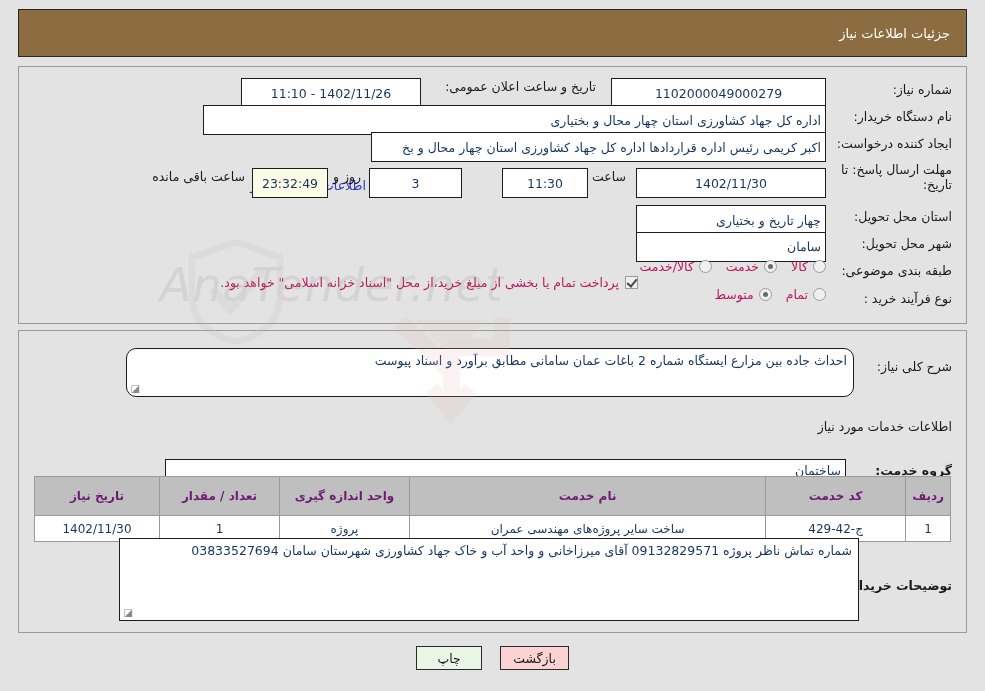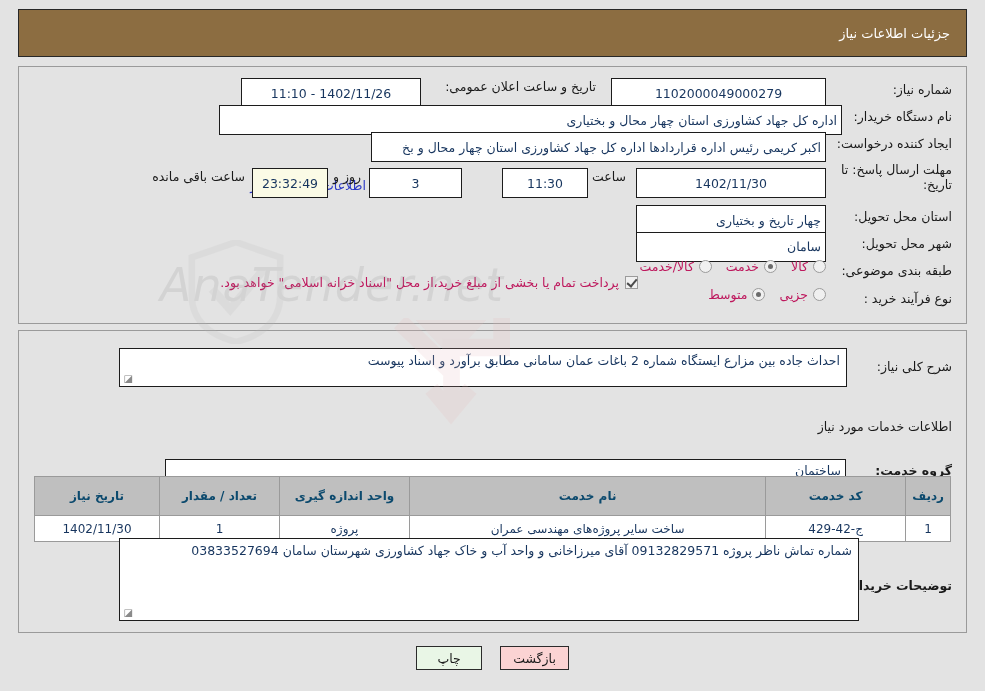--- a/index.html
+++ b/index.html
@@ -153,21 +153,21 @@
   
   table.items {
     position: absolute;
     border-collapse: collapse;
     font-size: 12px;
     background: #ffffff;
   }
   table.items th {
     background: #bfbfbf;
     border: 1px solid #9a9a9a;
-    color: #0c4a6e;
+    color: #701a75;
     font-weight: bold;
     height: 26px;
     padding: 12px 6px;
     text-align: center;
     white-space: nowrap;
   }
   table.items td {
     background: #ffffff;
     border: 1px solid #9a9a9a;
     color: #17355e;
@@ -247,21 +247,21 @@
     <div class="lbl-right" style="top:95px; width:122px; white-space:normal; line-height:15px;">مهلت ارسال پاسخ: تا تاریخ:</div>
     <div class="lbl-right" style="top:142px;">استان محل تحویل:</div>
     <div class="lbl-right" style="top:169px;">شهر محل تحویل:</div>
     <div class="lbl-right" style="top:196px;">طبقه بندی موضوعی:</div>
     <div class="lbl-right" style="top:224px;">نوع فرآیند خرید :</div>
 
     <div class="fld center" style="position:absolute; right:140px; top:11px; width:215px;">1102000049000279</div>
     <div class="inline-lbl" style="position:absolute; right:365px; top:12px;">تاریخ و ساعت اعلان عمومی:</div>
     <div class="fld center" style="position:absolute; right:545px; top:11px; width:180px;">1402/11/26 - 11:10</div>
 
-    <div class="fld right" style="position:absolute; right:124px; top:38px; width:623px;">اداره کل جهاد کشاورزی استان چهار محال و بختیاری</div>
+    <div class="fld right" style="position:absolute; right:140px; top:38px; width:623px;">اداره کل جهاد کشاورزی استان چهار محال و بختیاری</div>
 
     <div class="fld right" style="position:absolute; right:140px; top:65px; width:455px;">اکبر کریمی رئیس اداره قراردادها اداره کل جهاد کشاورزی استان چهار محال و بخ</div>
     <a class="link" style="position:absolute; right:600px; top:67px;margin-top:44px;">اطلاعات تماس خریدار</a>
 
     <div class="fld center" style="position:absolute; right:140px; top:101px; width:190px;">1402/11/30</div>
     <div class="inline-lbl" style="position:absolute; right:335px; top:102px;">ساعت</div>
     <div class="fld center" style="position:absolute; right:378px; top:101px; width:86px;">11:30</div>
     <div class="fld center" style="position:absolute; right:504px; top:101px; width:93px;">3</div>
     <div class="inline-lbl" style="position:absolute; right:600px; top:102px;">روز و</div>
     <div class="fld center yellow" style="position:absolute; right:638px; top:101px; width:76px;">23:32:49</div>
@@ -282,39 +282,39 @@
       </div>
       <div class="radio-item">
         <span class="radio"></span>
         <span class="radio-lbl">کالا/خدمت</span>
       </div>
     </div>
 
     <div class="radio-grp" style="position:absolute; right:140px; top:220px;">
       <div class="radio-item">
         <span class="radio"></span>
-        <span class="radio-lbl">جزیی</span>
+        <span class="radio-lbl">تمام</span>
       </div>
       <div class="radio-item">
         <span class="radio on"></span>
         <span class="radio-lbl">متوسط</span>
       </div>
     </div>
 
     <div class="radio-item" style="position:absolute; right:328px; top:208px;">
       <span class="chk on"></span>
       <span class="radio-lbl">پرداخت تمام یا بخشی از مبلغ خرید،از محل "اسناد خزانه اسلامی" خواهد بود.</span>
     </div>
 
   </div>
 
   <div class="panel" id="panel-mid">
 
     <div class="lbl-right" style="top:28px;">شرح کلی نیاز:</div>
-    <div class="ta" style="position:absolute; right:119px; top:17px; width:728px; height:39px;">
+    <div class="ta" style="position:absolute; right:112px; top:17px; width:728px; height:49px;border-radius:10px;">
       <span>احداث جاده بین مزارع ایستگاه شماره 2 باغات عمان سامانی مطابق برآورد و اسناد پیوست</span>
       <span class="grip">◪</span>
     </div>
 
     <div class="section-head" style="right:14px; top:88px;">اطلاعات خدمات مورد نیاز</div>
 
     <div class="lbl-right" style="top:132px; font-weight:bold;">گروه خدمت:</div>
     <div class="fld right" style="position:absolute; right:120px; top:128px; width:681px; height:23px;padding-left:8px;">ساختمان</div>
 
     <table class="items" style="right:15px; top:145px; width:917px;">

